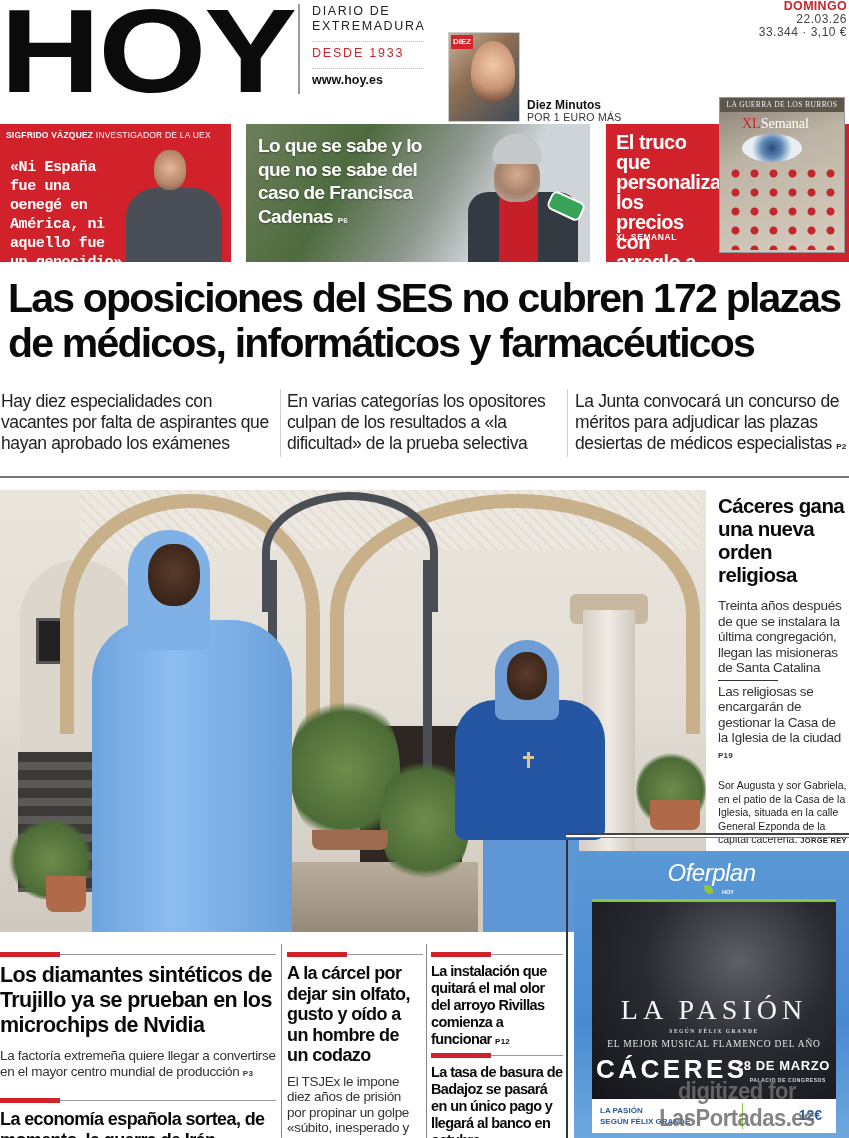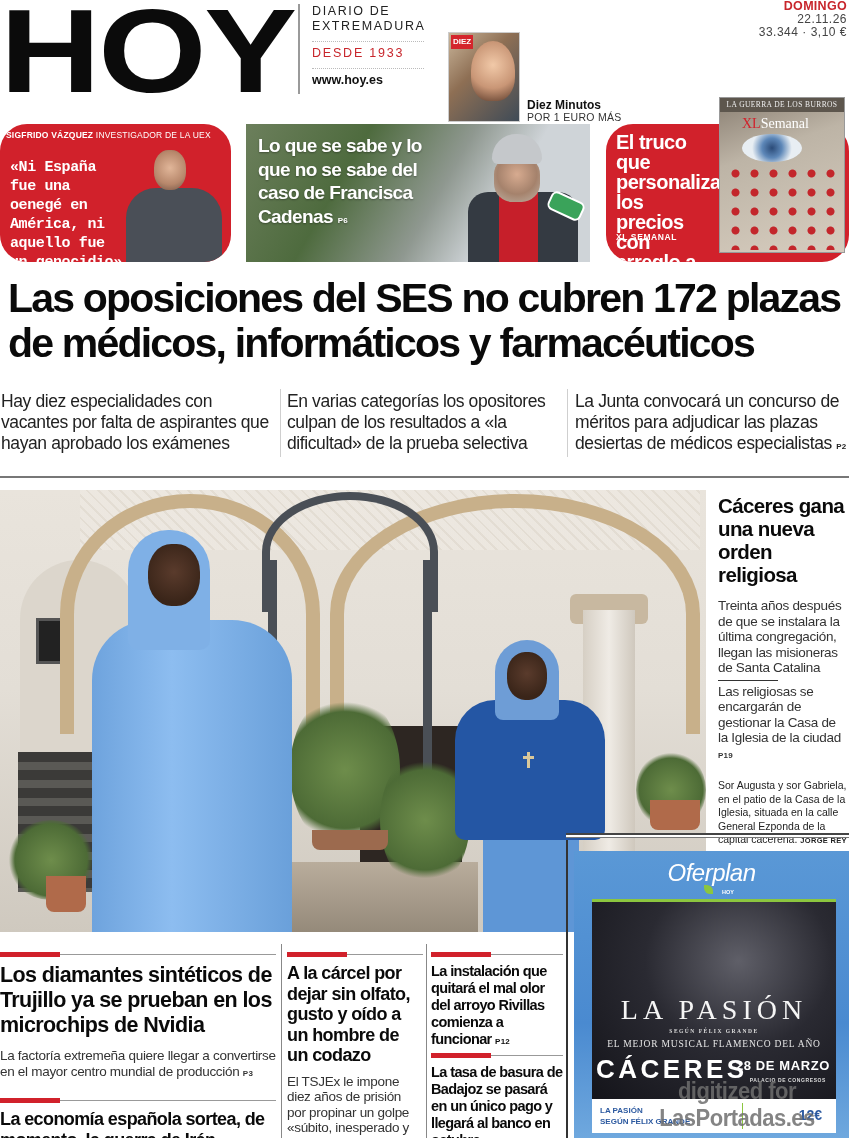--- a/index.html
+++ b/index.html
@@ -23,21 +23,21 @@
   .mag-caption { left: 527px; top: 99px; line-height: 12px; }
   .mag-caption .name { font-size: 12px; font-weight: 700; color: #111; }
   .mag-caption .sub { font-size: 10.5px; color: #333; letter-spacing: 0.3px; }
 
   .dateblock { right: 2px; top: 0; text-align: right; line-height: 13px; }
   .dateblock .day { font-size: 12.5px; font-weight: 700; color: #c8262c; letter-spacing: 0.3px; }
   .dateblock .date, .dateblock .price { font-size: 12px; color: #444; letter-spacing: 0.5px; }
 
   
   .promo { top: 124px; height: 138px; overflow: hidden; }
-  .promo-red { background: #d1212b; color: #fff; border-radius: 27px; }
+  .promo-red { background: #d1212b; color: #fff; }
   .p1 { left: 0; width: 231px; }
   .p1 .kicker { position: absolute; left: 6px; top: 6px; font-size: 8.5px; color: #fff; letter-spacing: 0.2px; white-space: nowrap; }
   .p1 .kicker b { font-weight: 900; }
   .p1 .quote { position: absolute; left: 10px; top: 34px; width: 120px; font-size: 15px; font-weight: 700; line-height: 19px; letter-spacing: -0.4px; font-family: Liberation Mono, monospace; }
   .p1 .person { position: absolute; left: 120px; top: 26px; width: 108px; height: 112px; }
   .p1 .person .head { position: absolute; left: 34px; top: 0; width: 32px; height: 40px; border-radius: 45%; background: radial-gradient(circle at 50% 45%, #e1b699 0%, #b7876b 60%, #6e5244 100%); }
   .p1 .person .body { position: absolute; left: 6px; top: 38px; width: 96px; height: 76px; border-radius: 30px 30px 0 0; background: #4a4f57; }
   .pg { font-size: 8px; font-weight: 900; letter-spacing: 0.2px; vertical-align: baseline; }
 
   .p2 { left: 246px; width: 344px; background: linear-gradient(120deg, #6c7f5c 0%, #4e6b3e 30%, #8f9890 55%, #cfd4d8 72%, #cfd4d8 100%); }
@@ -163,21 +163,21 @@
   <div class="mag-tag">DIEZ</div>
   <div class="face"></div>
 </div>
 <div class="abs mag-caption">
   <div class="name">Diez Minutos</div>
   <div class="sub">POR 1 EURO MÁS</div>
 </div>
 
 <div class="abs dateblock">
   <div class="day">DOMINGO</div>
-  <div class="date">22.11.26</div>
+  <div class="date">22.03.26</div>
   <div class="price">33.344 · 3,10 €</div>
 </div>
 
 <div class="abs promo promo-red p1">
   <div class="kicker"><b>SIGFRIDO VÁZQUEZ</b> <span>INVESTIGADOR DE LA UEX</span></div>
   <div class="quote"><span>«Ni España fue una oenegé en América, ni aquello fue un genocidio»</span> <span class="pg">P4</span></div>
   <div class="person">
     <div class="body"></div>
     <div class="head"></div>
   </div>

